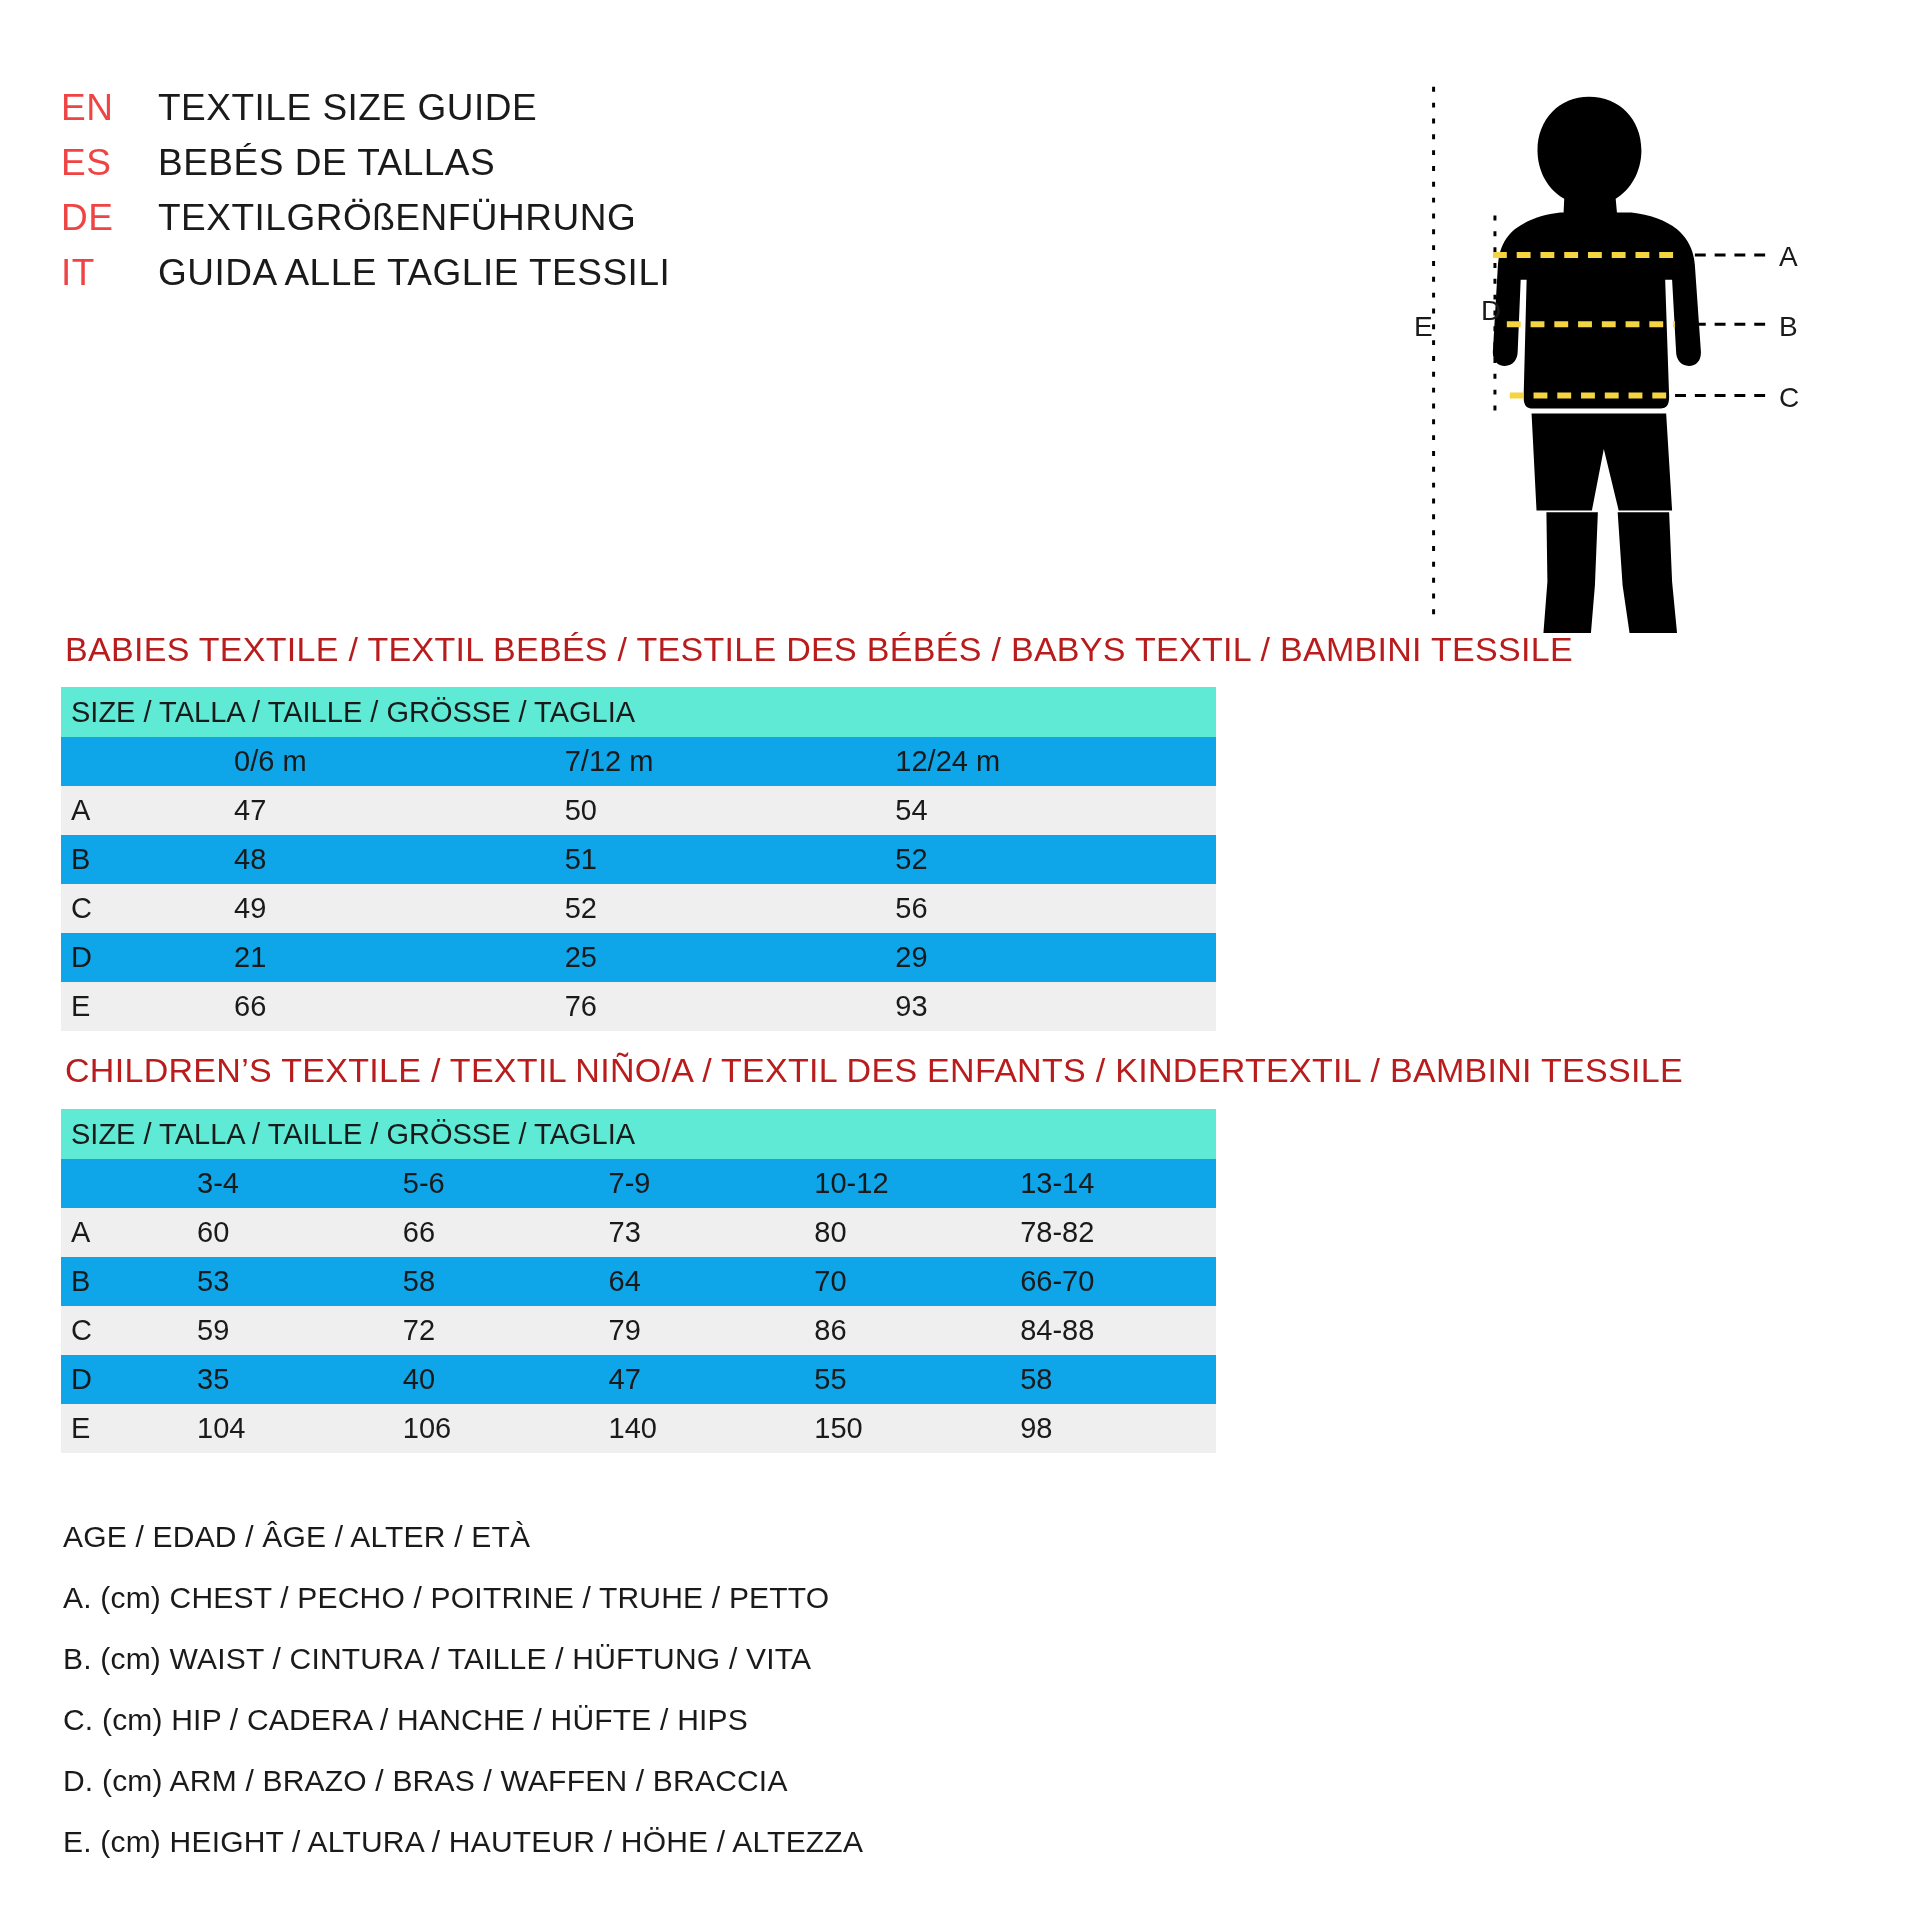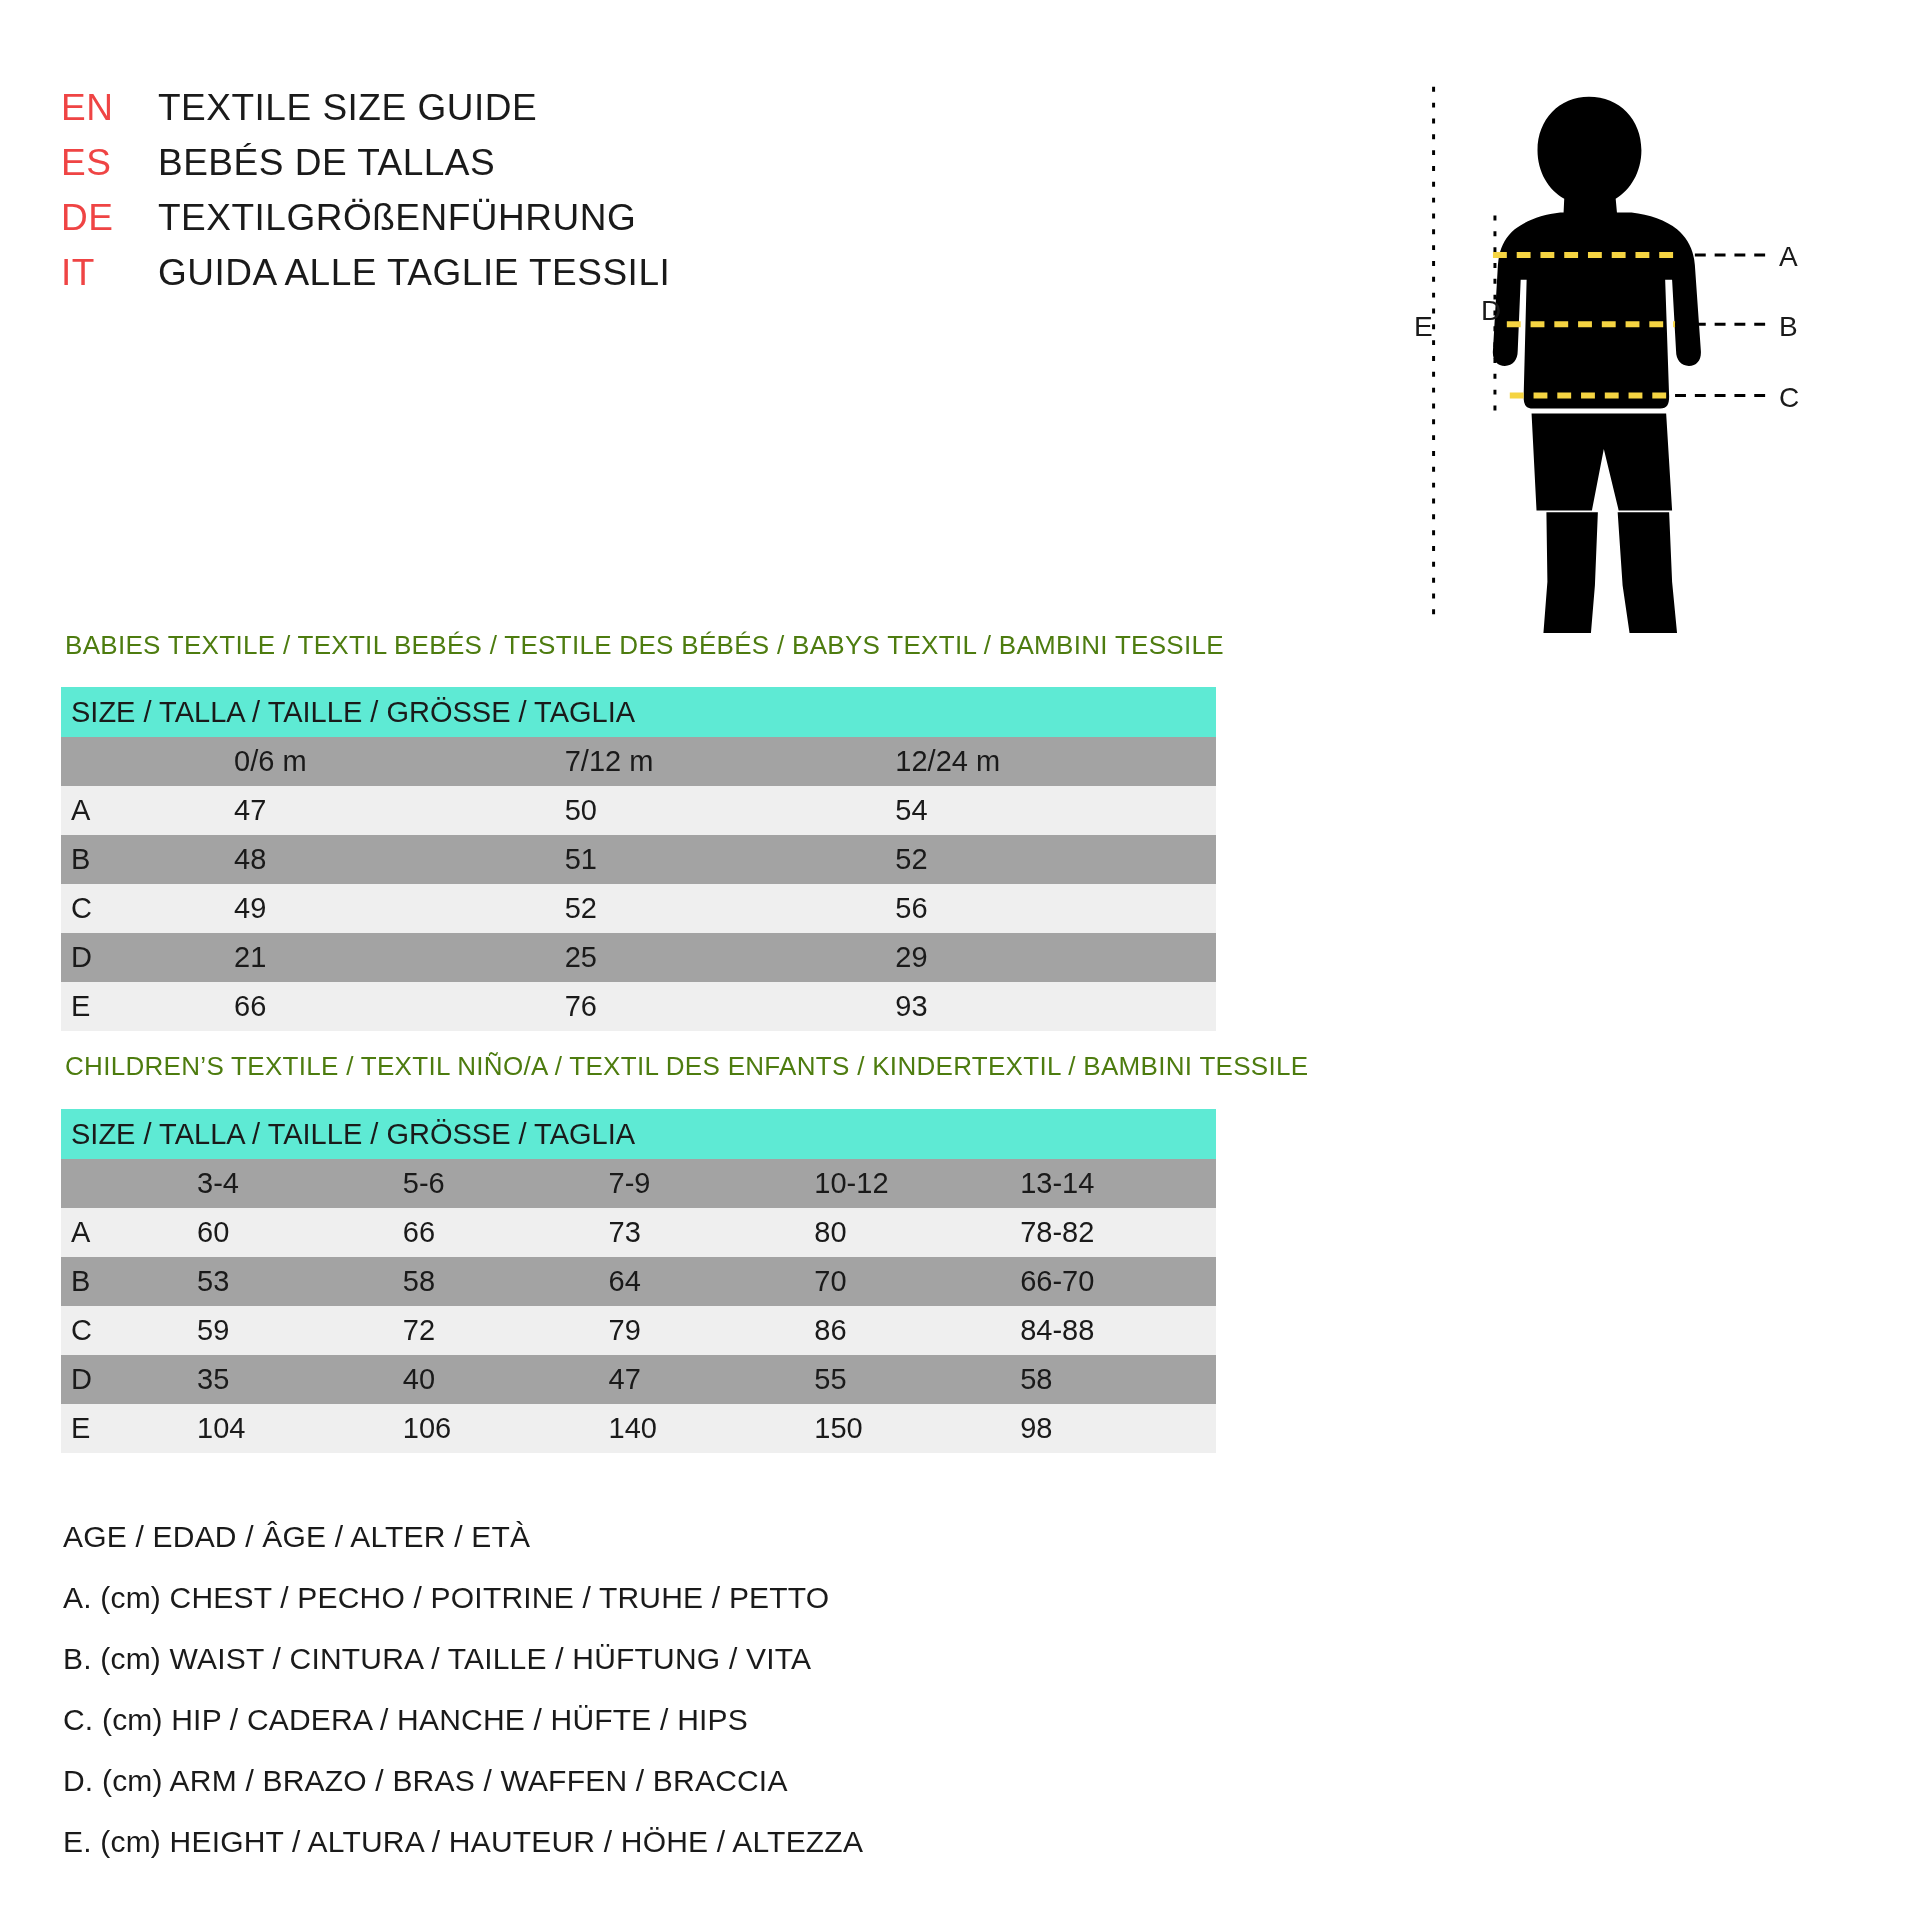--- a/index.html
+++ b/index.html
@@ -45,23 +45,23 @@
     left: 1386px;
     top: 69px;
     width: 495px;
     height: 574px;
   }
   .figure-svg { display: block; }
 
   
   .section-title {
     position: absolute;
-    font-size: 26px;
+    font-size: 34px;
     letter-spacing: 0.3px;
-    color: #4d7c0f;
+    color: #b91c1c;
     white-space: nowrap;
   }
   #babies-title { left: 65px; top: 630px; }
   #children-title { left: 65px; top: 1051px; text-align: center; }
 
   
   .size-table {
     position: absolute;
     border-collapse: collapse;
     font-size: 29px;
@@ -77,21 +77,21 @@
     height: 49px;
     vertical-align: middle;
   }
   .hdr-band td {
     background: #5eead4;
     height: 50px;
     font-size: 29px;
     padding-left: 10px;
   }
   .row-alt td { background: #efefef; }
-  .row-plain td { background: #a3a3a3; }
+  .row-plain td { background: #0ea5e9; }
 
   .col-label {
     width: 99px;
     padding-left: 10px !important;
   }
   .col-val { width: 211px; padding-left: 10px !important; }
 
   #children-table .col-val { width: 168px; }
 
   

